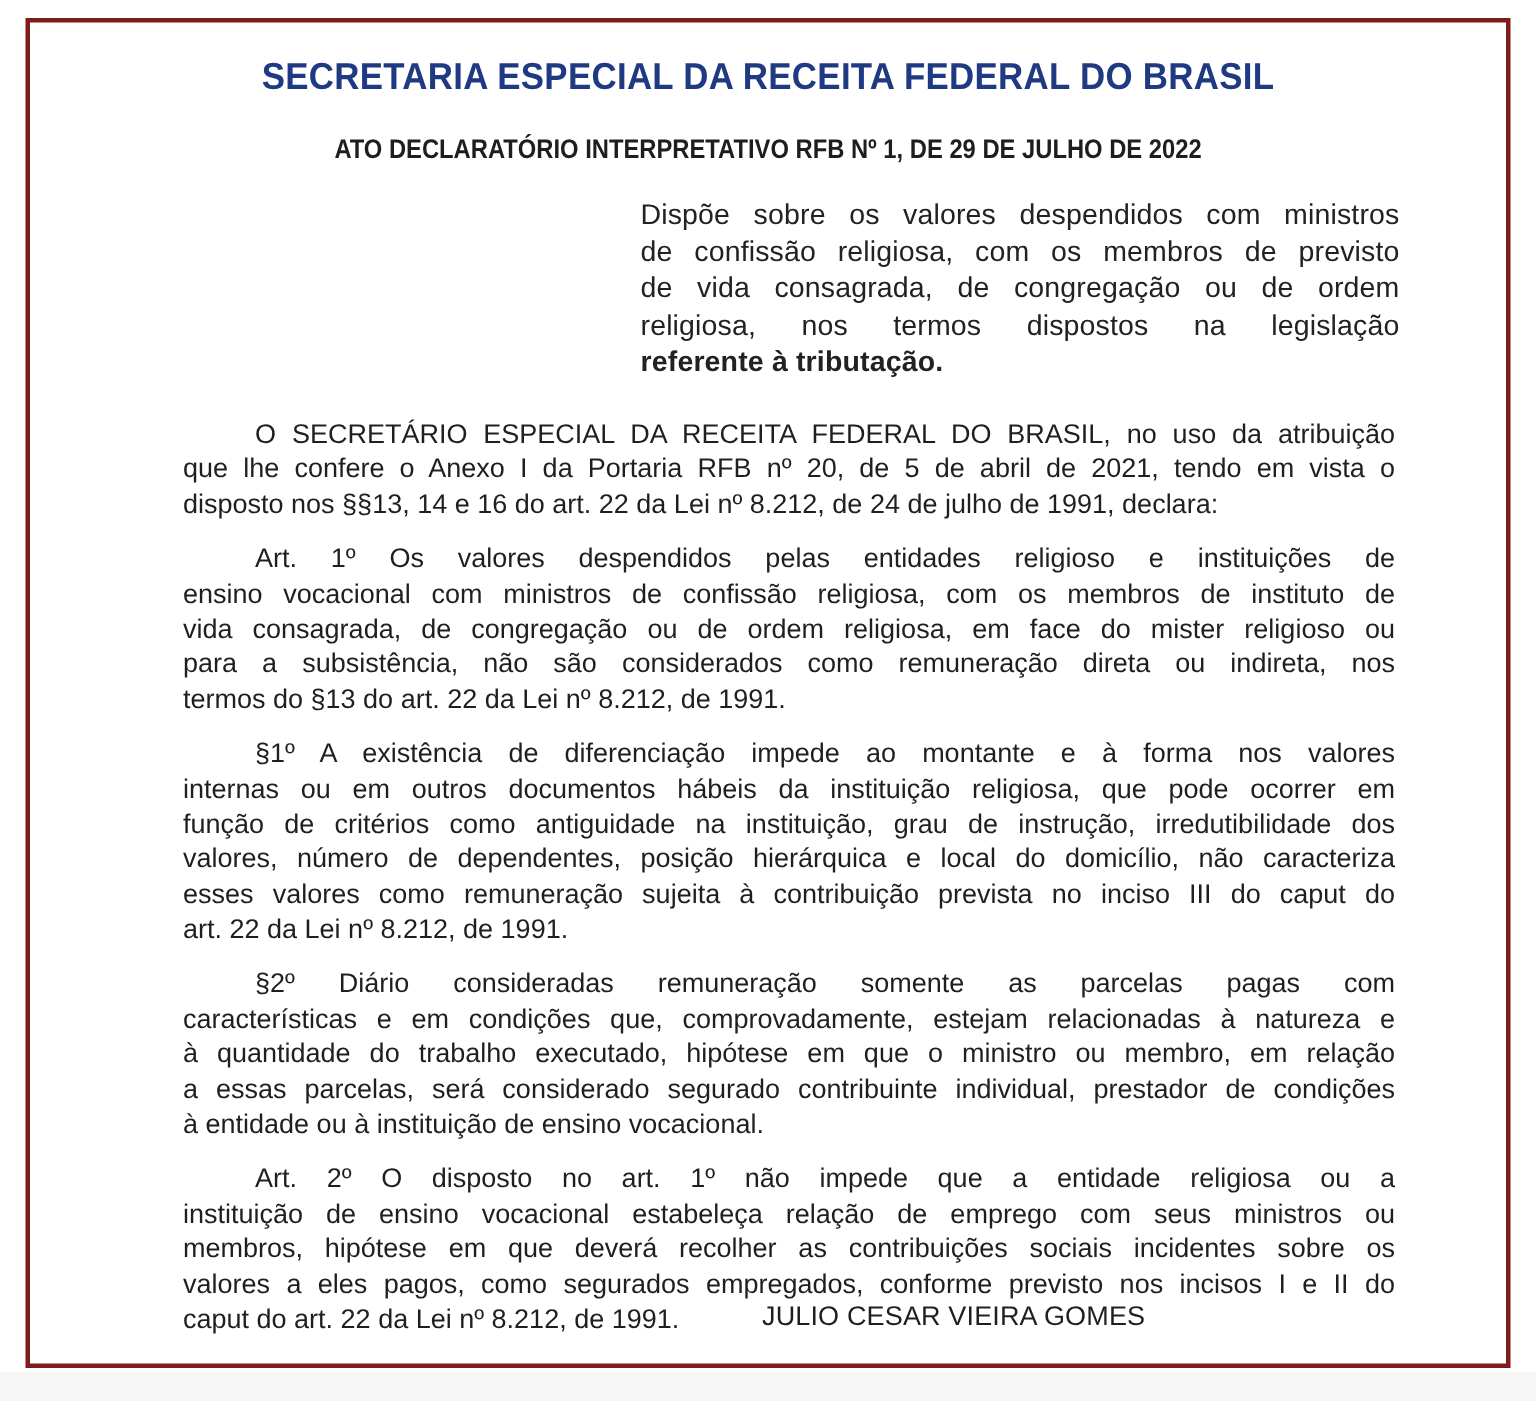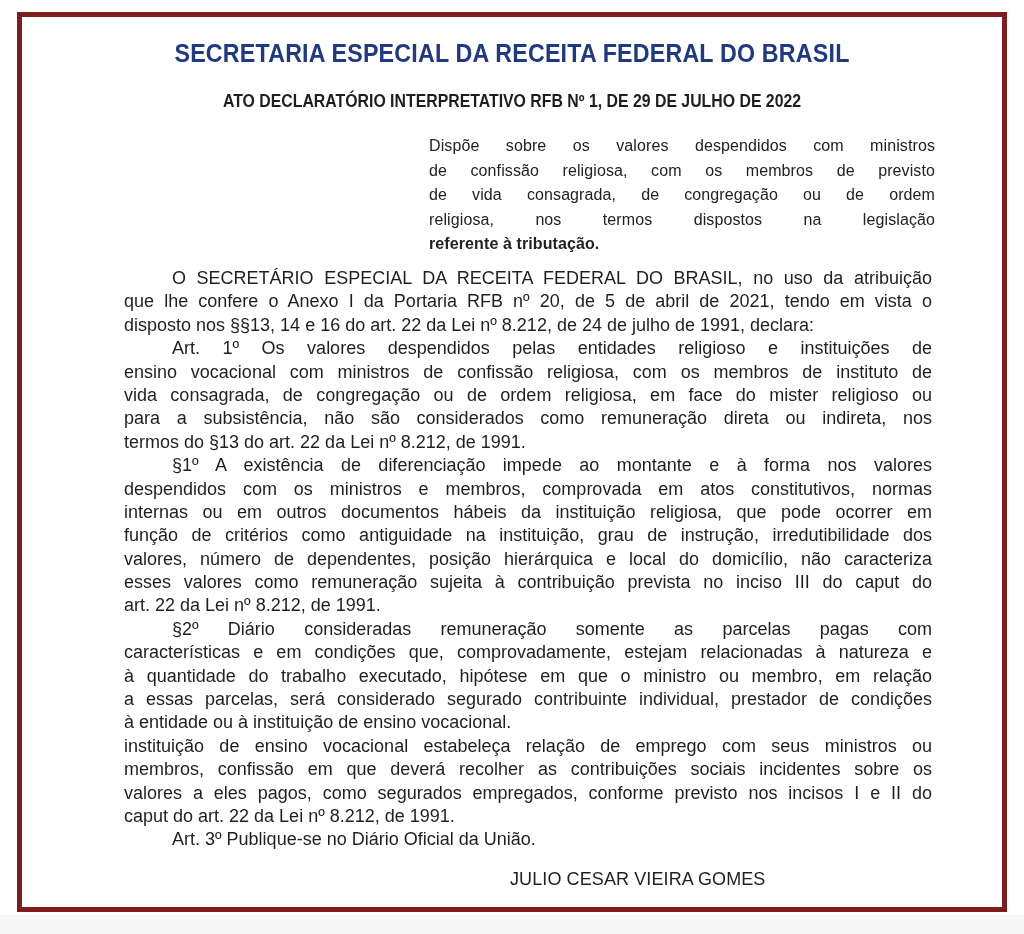--- a/index.html
+++ b/index.html
@@ -19,21 +19,21 @@
     left: 0; right: 0;
     top: 915px; bottom: 0;
     background: #f6f6f6;
   }
   .frame {
     position: absolute;
     left: 17px;
     top: 12px;
     width: 990px;
     height: 900px;
-    border: 5px solid #7f1d1d;
+    border: 3px solid #7f1d1d;
     background: #ffffff;
     box-sizing: border-box;
   }
   .title {
     position: absolute;
     left: 0; right: 0;
     top: 22px;
     text-align: center;
     font-family: "Liberation Sans", sans-serif;
     font-weight: bold;
@@ -52,21 +52,21 @@
     font-size: 18px;
     color: #1e1e1e;
     transform: scaleX(0.88);
     transform-origin: center;
   }
   .ementa {
     position: absolute;
     left: 407px;
     top: 117px;
     width: 506px;
-    font-size: 16px;
+    font-size: 19px;
     line-height: 24.5px;
     color: #222222;
     text-align: justify;
     text-align-last: left;
     letter-spacing: 0.1px;
   }
   .ementa-line {
     display: block;
     text-align: justify;
     text-align-last: justify;
@@ -88,21 +88,21 @@
   .line {
     display: block;
     text-align: justify;
     text-align-last: justify;
     white-space: nowrap;
     height: 23.4px;
     transform: scaleX(1);
   }
   .line.last { text-align-last: left; }
   .line.indent { padding-left: 48px; }
-  .para { display: block; }
+  .para { display: block; margin-top: 13px; }
   .signature {
     position: absolute;
     left: 488px;
     top: 852px;
     font-size: 18px;
     color: #1f1f1f;
     letter-spacing: 0.1px;
   }
 </style>
 </head>
@@ -130,39 +130,36 @@
     </div>
     <div class="para">
       <span class="line indent">Art. 1º Os valores despendidos pelas entidades religioso e instituições de</span>
       <span class="line">ensino vocacional com ministros de confissão religiosa, com os membros de instituto de</span>
       <span class="line">vida consagrada, de congregação ou de ordem religiosa, em face do mister religioso ou</span>
       <span class="line">para a subsistência, não são considerados como remuneração direta ou indireta, nos</span>
       <span class="line last">termos do §13 do art. 22 da Lei nº 8.212, de 1991.</span>
     </div>
     <div class="para">
       <span class="line indent">§1º A existência de diferenciação impede ao montante e à forma nos valores</span>
-      <span class="line">despendidos com os ministros e membros, comprovada em atos constitutivos, normas</span>
       <span class="line">internas ou em outros documentos hábeis da instituição religiosa, que pode ocorrer em</span>
       <span class="line">função de critérios como antiguidade na instituição, grau de instrução, irredutibilidade dos</span>
       <span class="line">valores, número de dependentes, posição hierárquica e local do domicílio, não caracteriza</span>
       <span class="line">esses valores como remuneração sujeita à contribuição prevista no inciso III do caput do</span>
       <span class="line last">art. 22 da Lei nº 8.212, de 1991.</span>
     </div>
     <div class="para">
       <span class="line indent">§2º Diário consideradas remuneração somente as parcelas pagas com</span>
       <span class="line">características e em condições que, comprovadamente, estejam relacionadas à natureza e</span>
       <span class="line">à quantidade do trabalho executado, hipótese em que o ministro ou membro, em relação</span>
       <span class="line">a essas parcelas, será considerado segurado contribuinte individual, prestador de condições</span>
       <span class="line last">à entidade ou à instituição de ensino vocacional.</span>
     </div>
     <div class="para">
+      <span class="line indent">Art. 2º O disposto no art. 1º não impede que a entidade religiosa ou a</span>
       <span class="line">instituição de ensino vocacional estabeleça relação de emprego com seus ministros ou</span>
-      <span class="line">membros, confissão em que deverá recolher as contribuições sociais incidentes sobre os</span>
+      <span class="line">membros, hipótese em que deverá recolher as contribuições sociais incidentes sobre os</span>
       <span class="line">valores a eles pagos, como segurados empregados, conforme previsto nos incisos I e II do</span>
       <span class="line last">caput do art. 22 da Lei nº 8.212, de 1991.</span>
-    </div>
-    <div class="para">
-      <span class="line indent last">Art. 3º Publique-se no Diário Oficial da União.</span>
     </div>
   </div>
 
   <div class="signature">JULIO CESAR VIEIRA GOMES</div>
 </div>
 
 </body></html>

